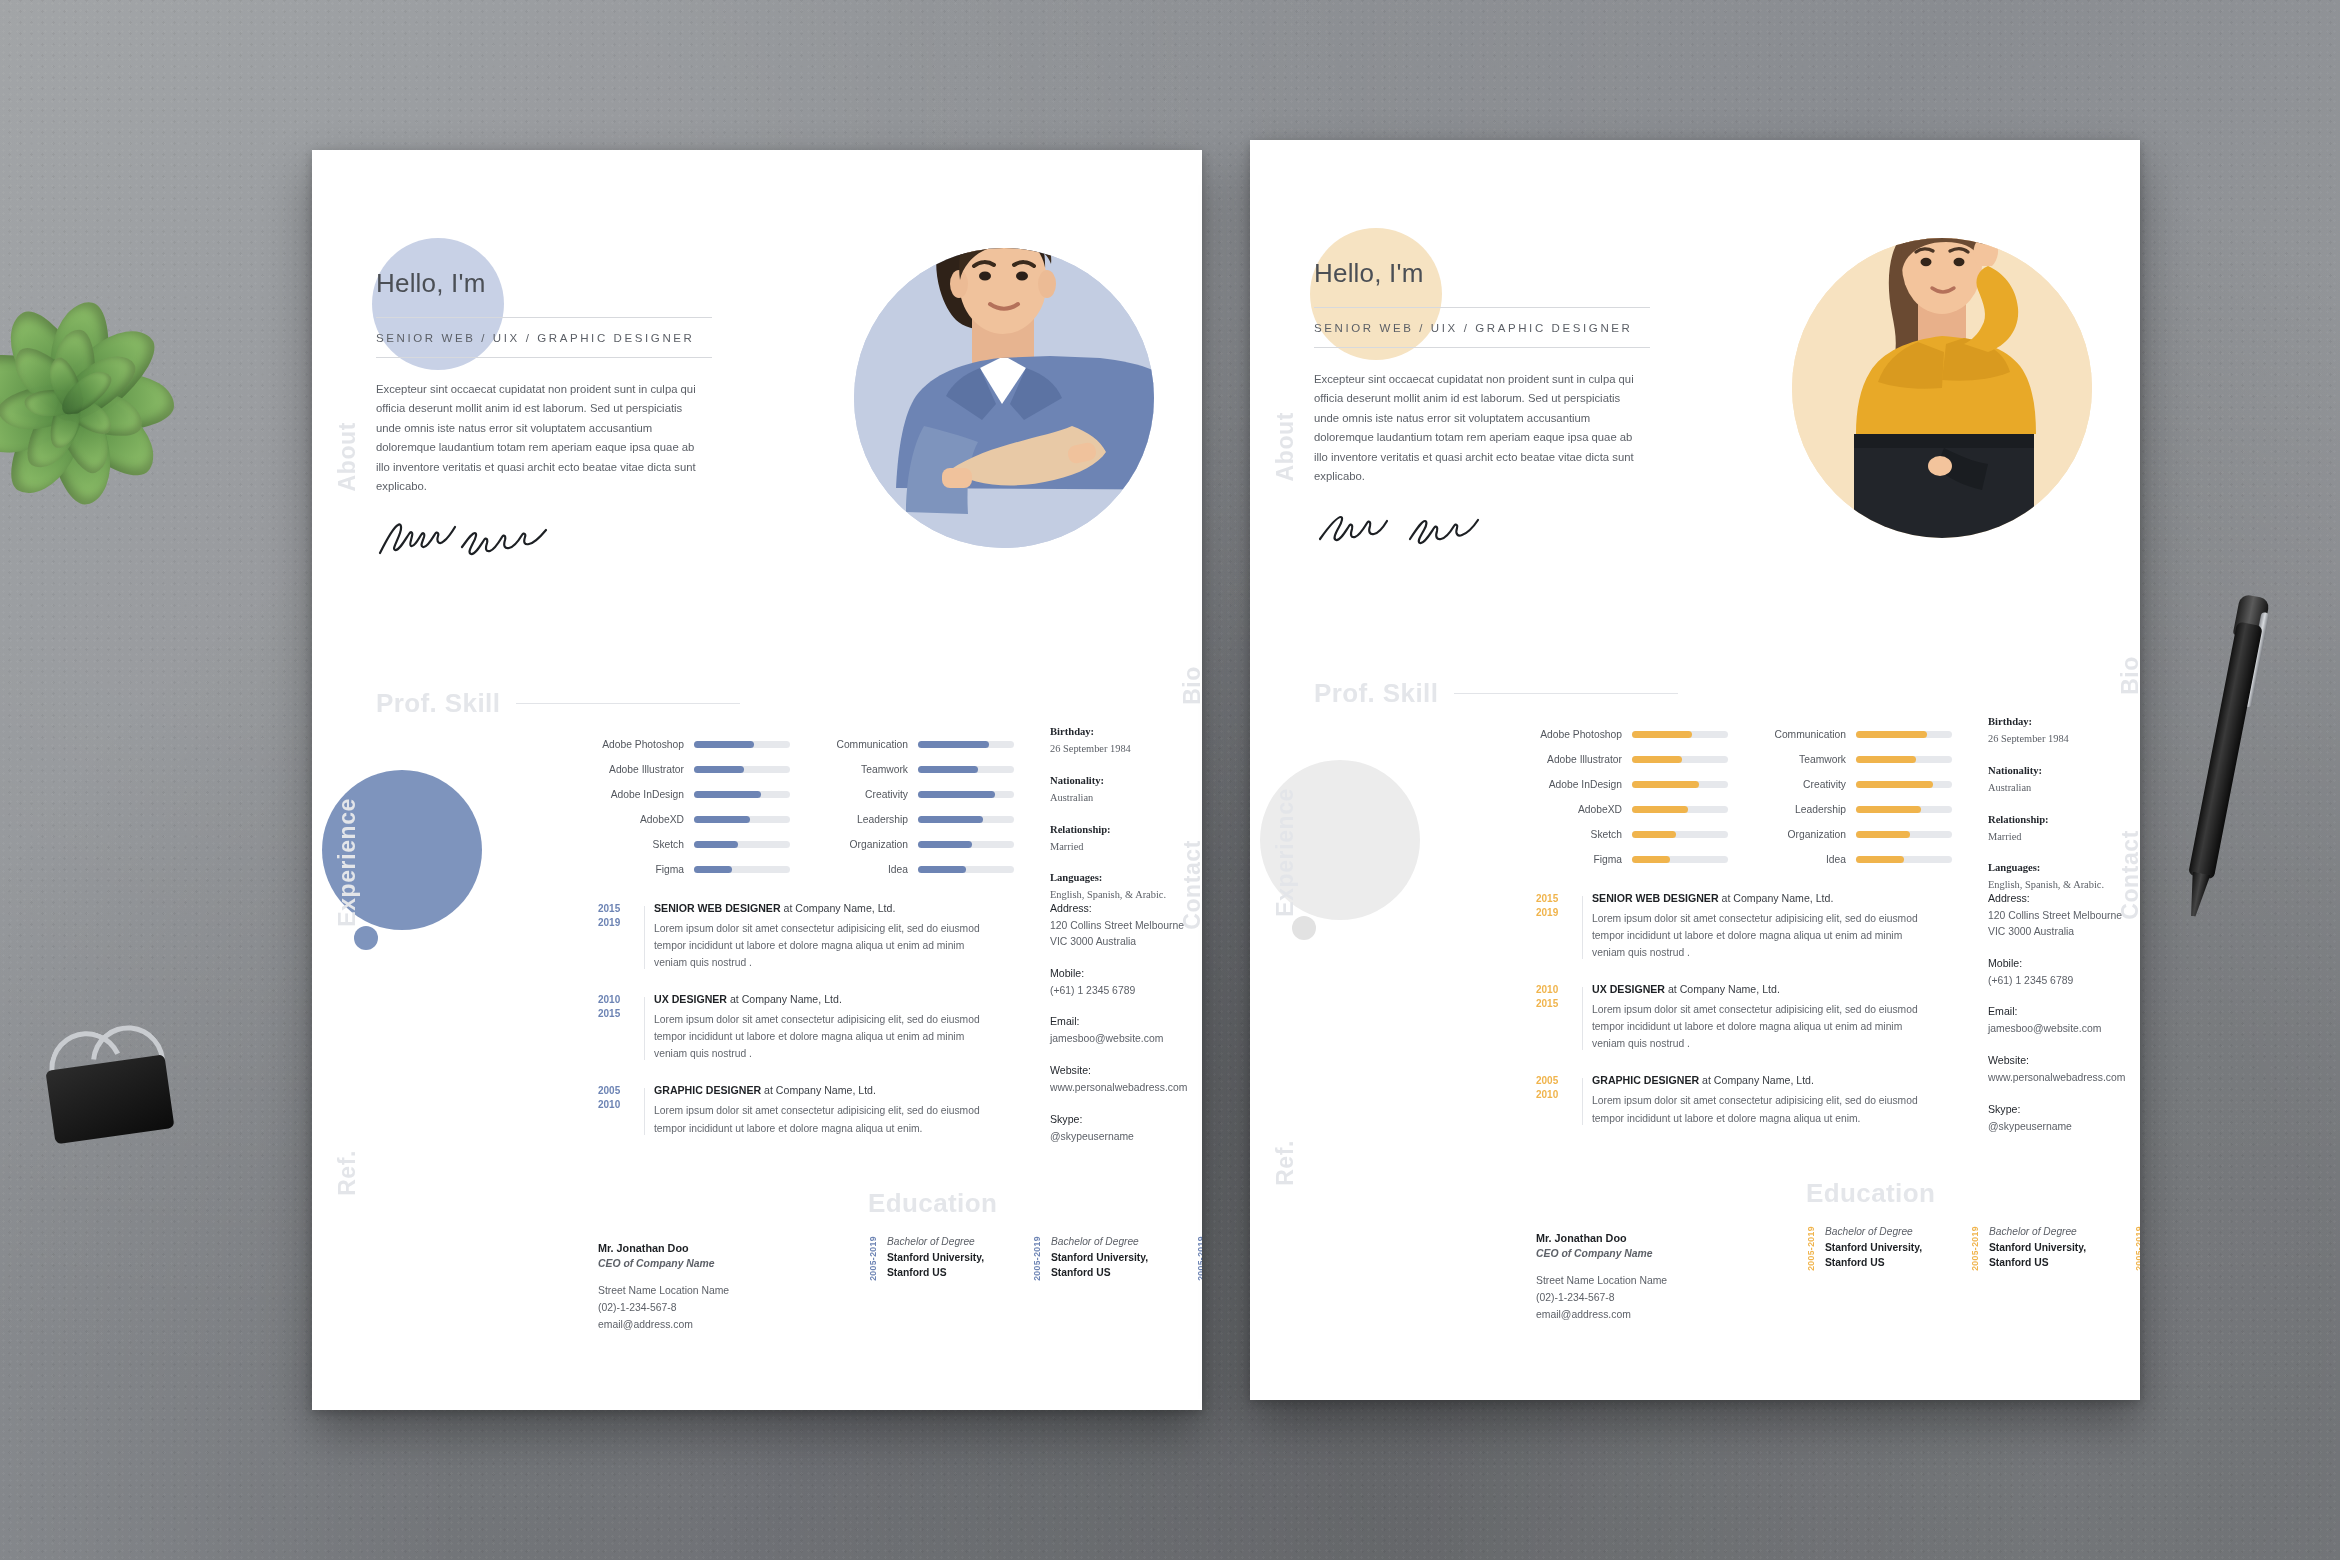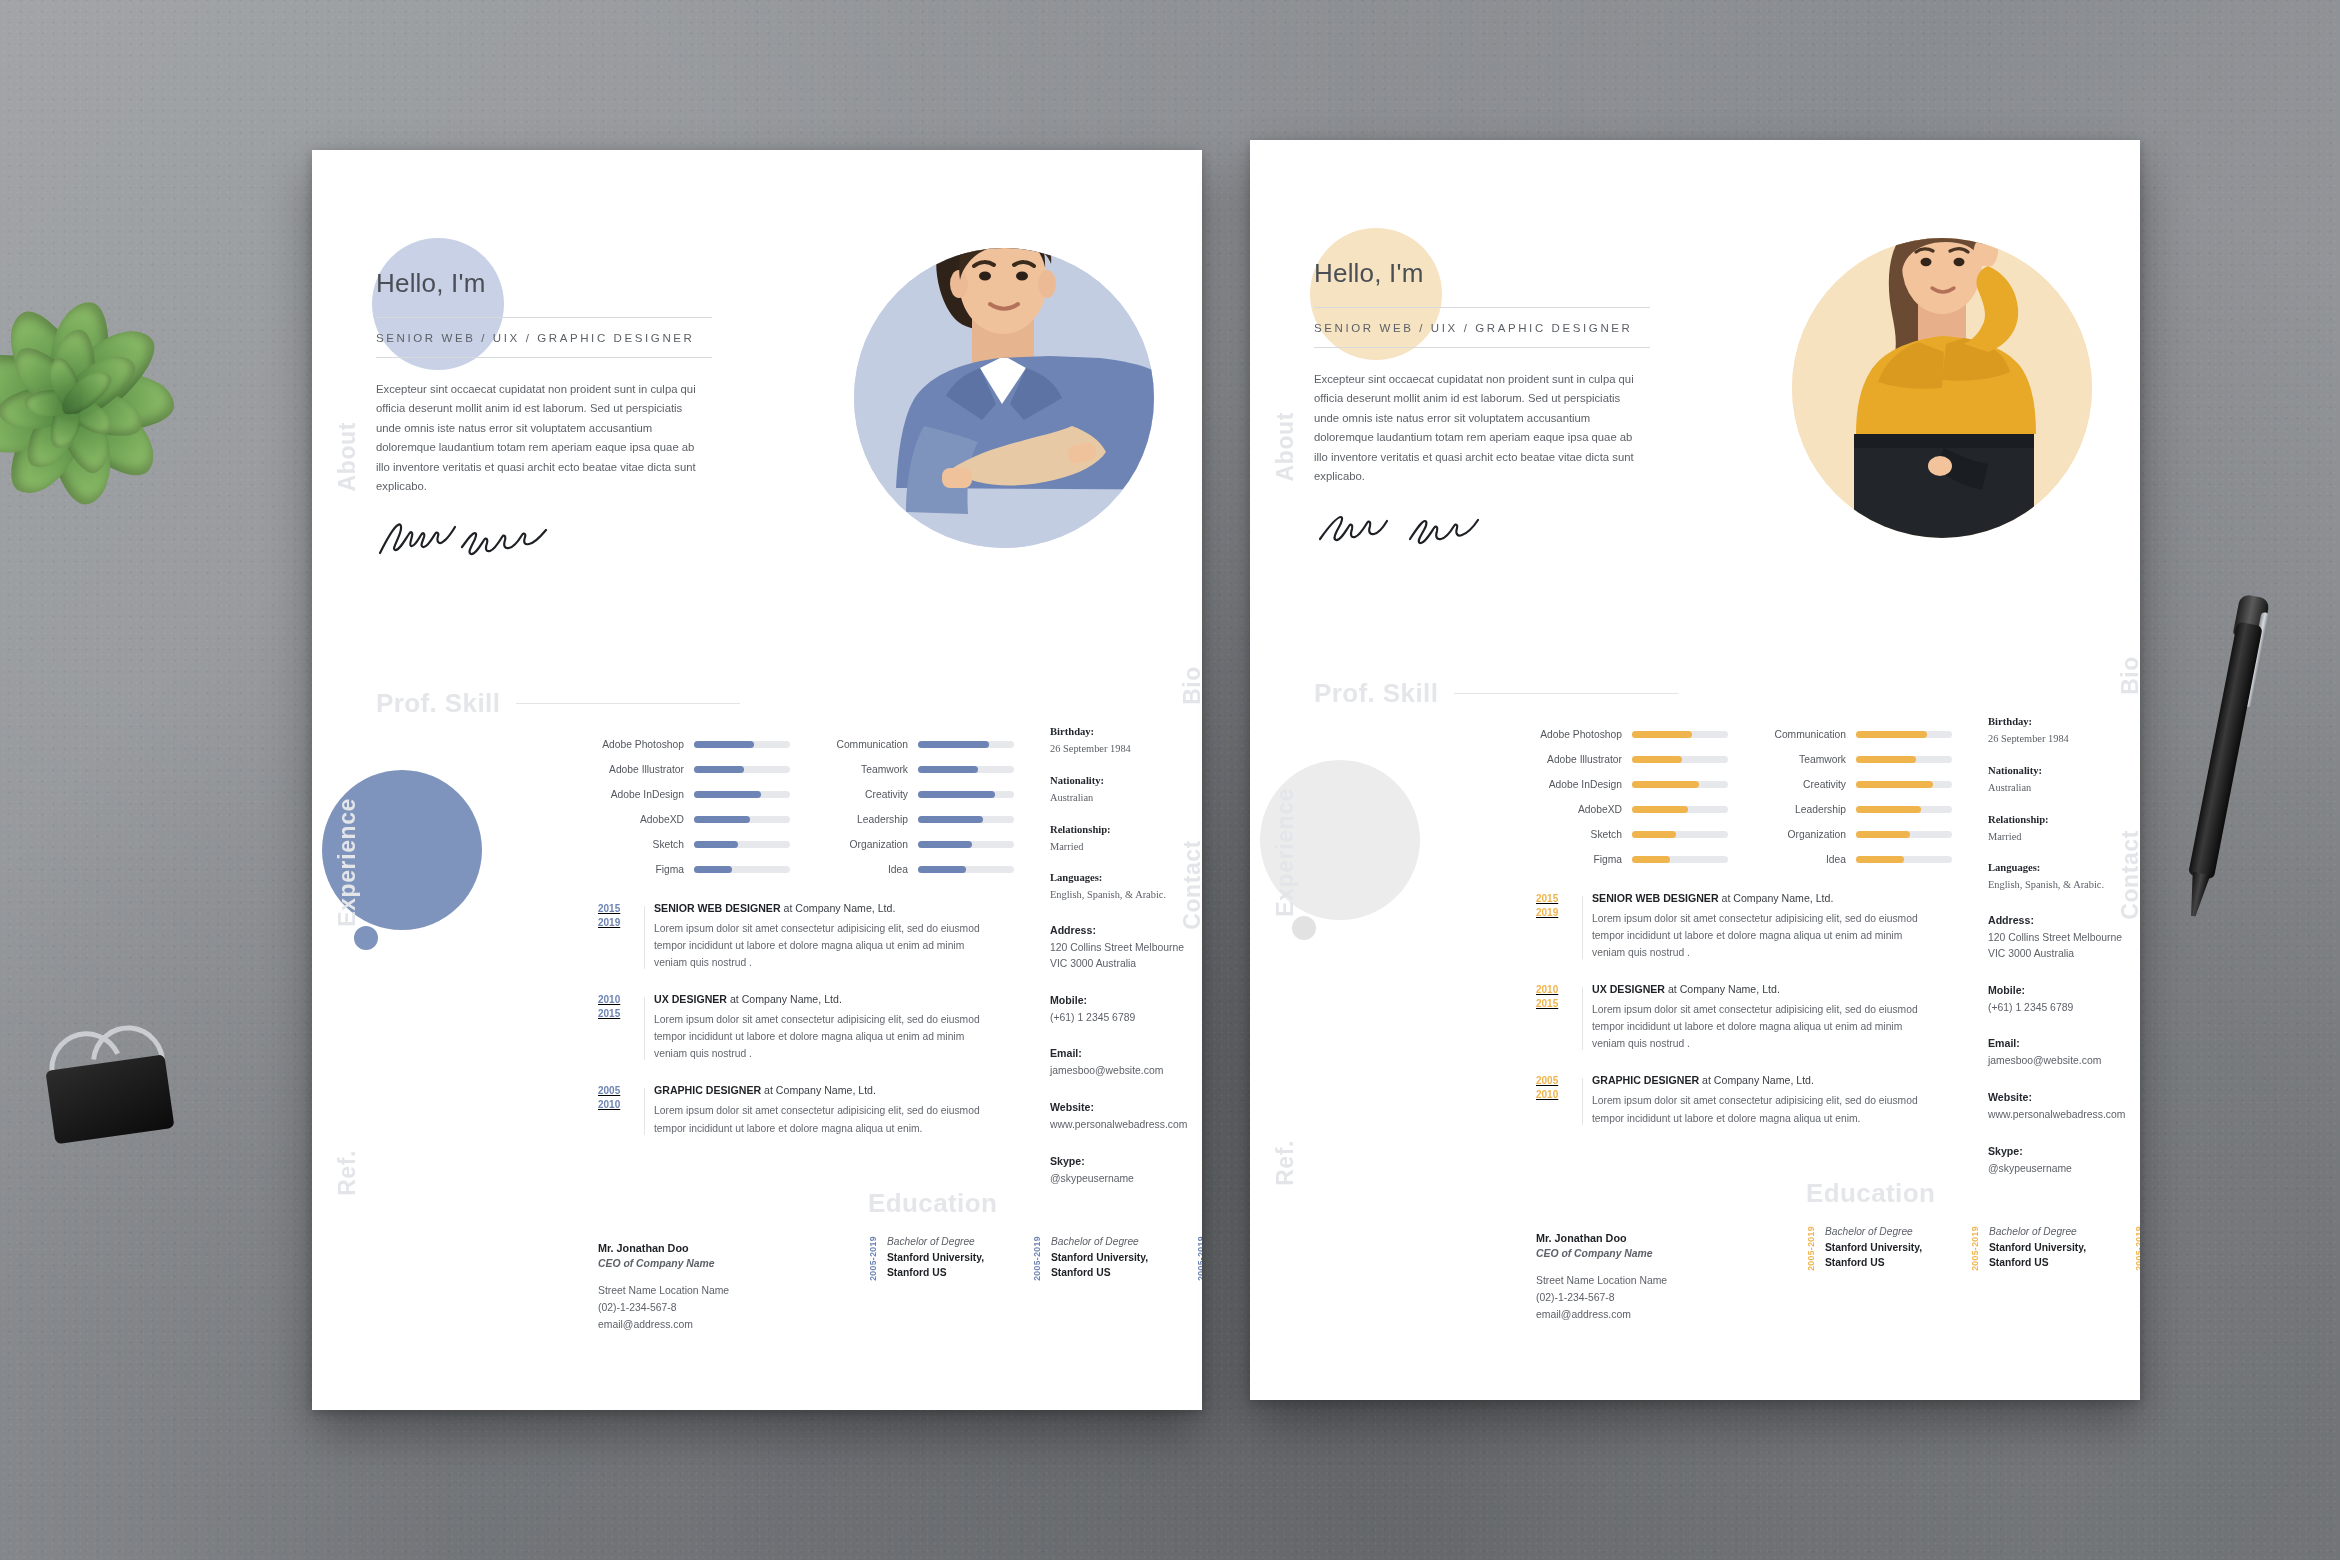--- a/index.html
+++ b/index.html
@@ -164,32 +164,32 @@
   .bio {
     position: absolute; left: 738px; top: 576px; width: 140px;
   }
   .bio-item { margin-bottom: 18px; font-family: Liberation Serif, serif; }
   .bio-k { font-size: 10.6px; font-weight: bold; color: #24282e; margin-bottom: 4px; }
   .bio-v { font-size: 10.4px; color: #5d6168; line-height: 1.52; }
 
   
   .exp { position: absolute; left: 286px; top: 752px; width: 400px; }
   .exp-item { display: flex; margin-bottom: 22px; position: relative; }
-  .exp-years { width: 34px; text-align: right; padding-right: 12px; text-decoration: underline; }
+  .exp-years { width: 34px; text-align: right; padding-right: 12px; }
   .exp-years div { font-size: 10px; font-weight: bold; line-height: 1.35; }
   .exp-line { position: absolute; left: 46px; top: 4px; bottom: 2px; width: 1px; background: #e3e5e9; }
   .exp-body { padding-left: 22px; }
   .exp-title { font-size: 10.6px; color: #3a3e44; margin-bottom: 6px; }
   .exp-title b { color: #1d2024; }
   .exp-desc { font-size: 10.3px; color: #62666d; line-height: 1.66; width: 340px; }
 
   
   .contact { position: absolute; left: 738px; top: 752px; width: 150px; }
   .contact-item { margin-bottom: 17px; }
-  .contact-k { font-size: 10.6px; font-weight: bold; color: #24282e; margin-bottom: 4px; margin-top: 22px; }
+  .contact-k { font-size: 10.6px; font-weight: normal; color: #24282e; margin-bottom: 4px; }
   .contact-v { font-size: 10.4px; color: #5d6168; line-height: 1.52; }
 
   
   .ref { position: absolute; left: 286px; top: 1092px; width: 180px; }
   .ref-name { font-size: 10.8px; font-weight: bold; color: #1d2024; margin-bottom: 4px; }
   .ref-role { font-size: 10.4px; color: #5d6168; font-style: italic; margin-bottom: 14px; font-weight: bold; }
   .ref-line { font-size: 10.4px; color: #5d6168; line-height: 1.62; }
 
   .edu-title { position: absolute; left: 556px; top: 1038px; }
   .edu { position: absolute; left: 556px; top: 1086px; display: flex; gap: 30px; }

